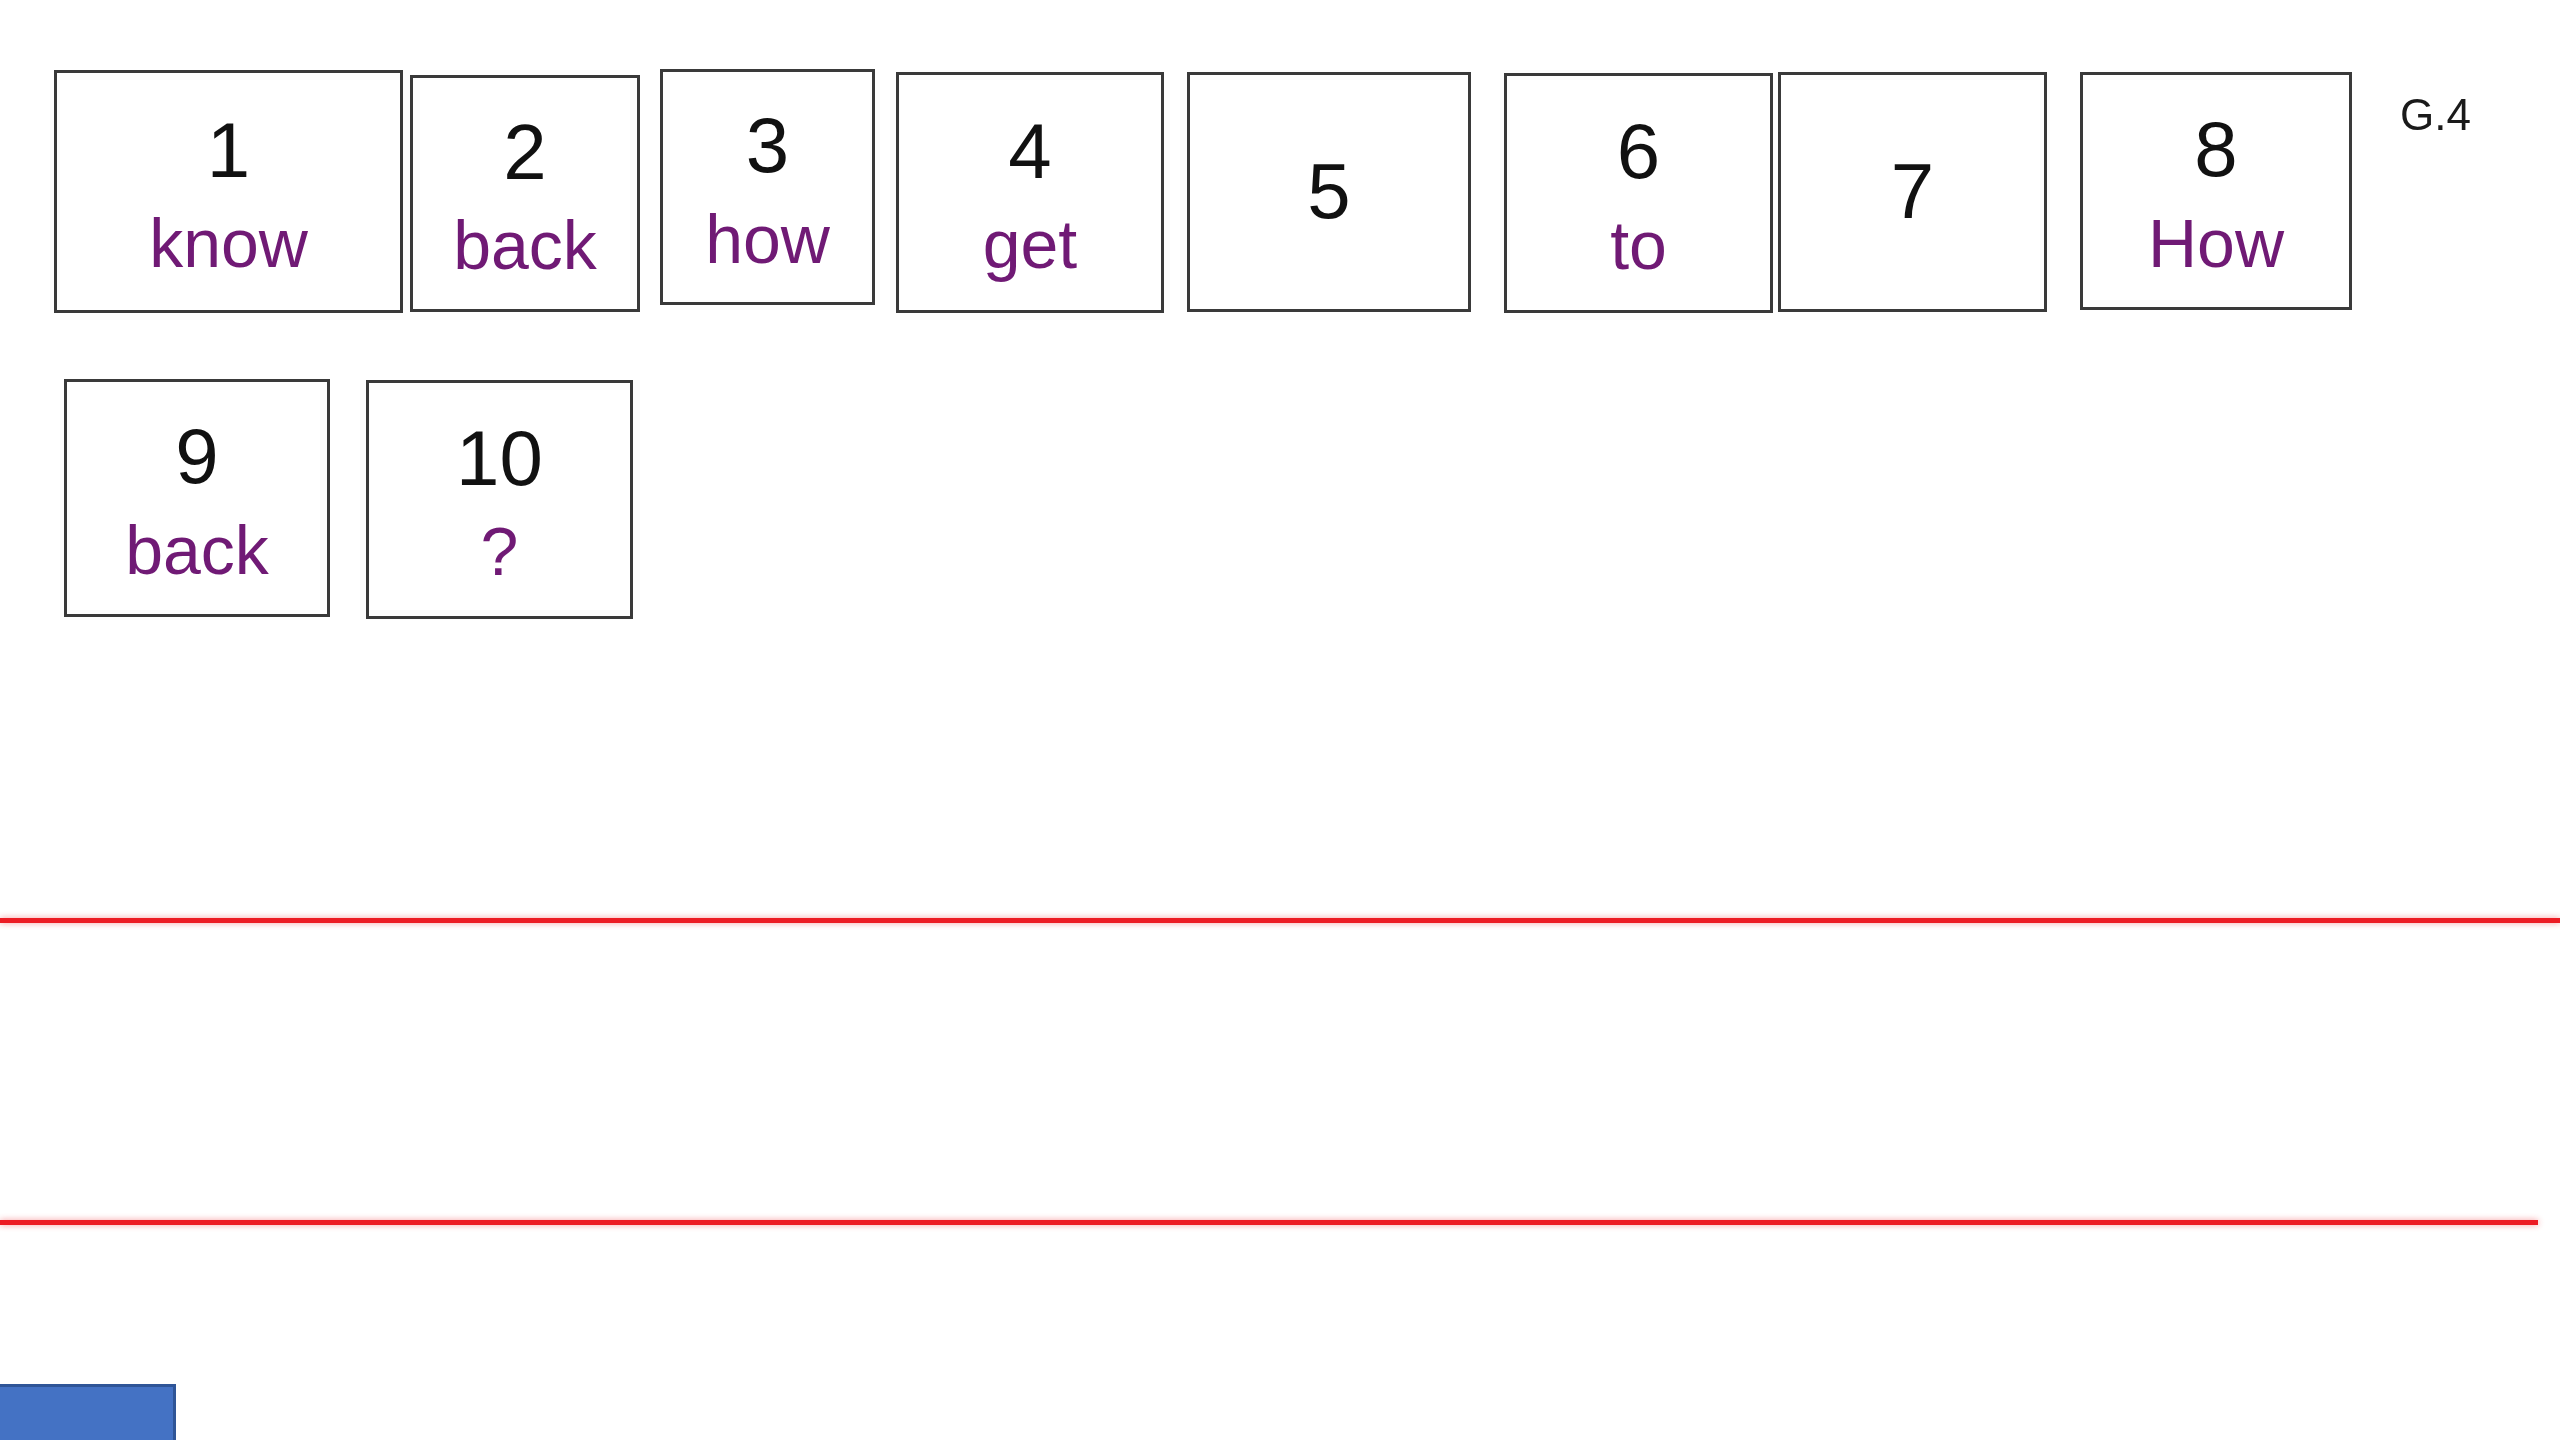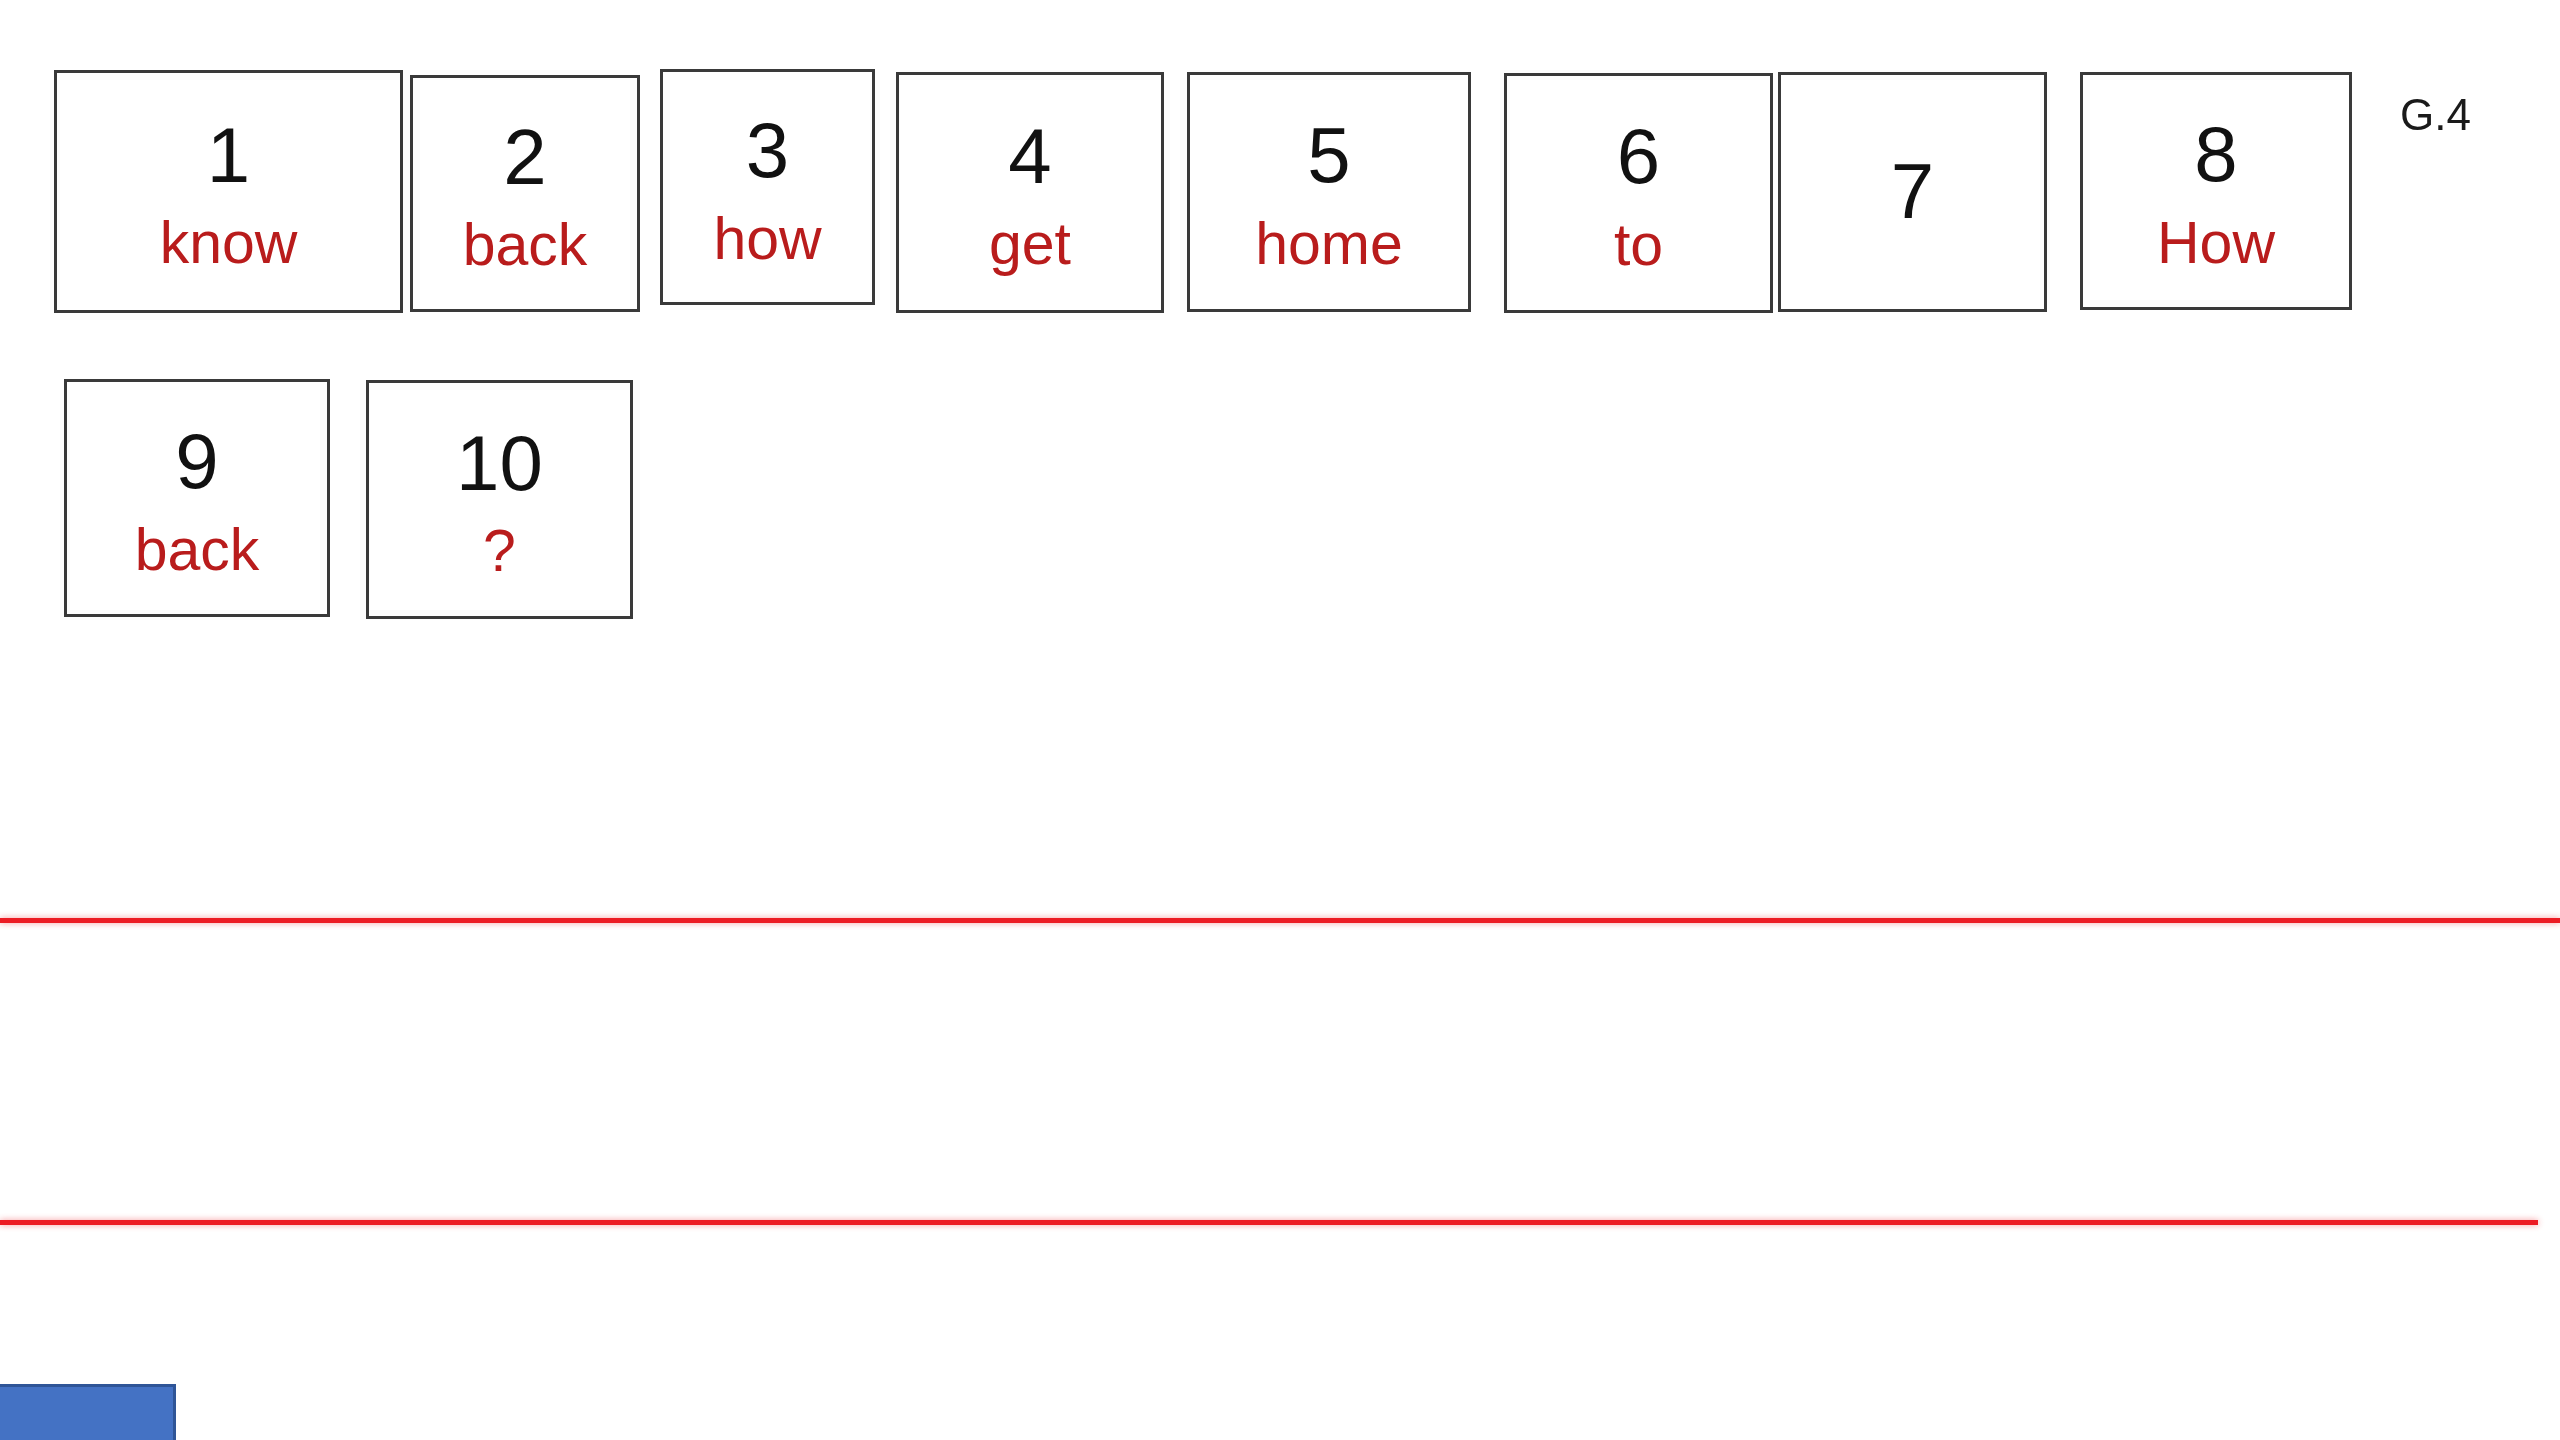--- a/index.html
+++ b/index.html
@@ -20,21 +20,21 @@
     border: 3px solid #3a3a3a;
     display: flex;
     flex-direction: column;
     align-items: center;
     justify-content: center;
     gap: 6px;
     color: #111111;
     text-align: center;
   }
   .tile .num  { font-size: 78px; line-height: 1.25; color: #111111; }
-  .tile .word { font-size: 59px; line-height: 1.12; color: #b91c1c; }
+  .tile .word { font-size: 68px; line-height: 1.12; color: #701a75; }
 
   .t1  { left: 54px;   top: 70px;  width: 349px; height: 243px; }
   .t2  { left: 410px;  top: 75px;  width: 230px; height: 237px; }
   .t3  { left: 660px;  top: 69px;  width: 215px; height: 236px; }
   .t4  { left: 896px;  top: 72px;  width: 268px; height: 241px; }
   .t5  { left: 1187px; top: 72px;  width: 284px; height: 240px; }
   .t6  { left: 1504px; top: 73px;  width: 269px; height: 240px; }
   .t7  { left: 1778px; top: 72px;  width: 269px; height: 240px; }
   .t8  { left: 2080px; top: 72px;  width: 272px; height: 238px; }
   .t9  { left: 64px;   top: 379px; width: 266px; height: 238px; }
@@ -89,21 +89,20 @@
   <div class="tile t3">
     <span class="num">3</span>
     <span class="word">how</span>
   </div>
   <div class="tile t4">
     <span class="num">4</span>
     <span class="word">get</span>
   </div>
   <div class="tile t5">
     <span class="num">5</span>
-    <span class="word">home</span>
   </div>
   <div class="tile t6">
     <span class="num">6</span>
     <span class="word">to</span>
   </div>
   <div class="tile t7">
     <span class="num">7</span>
   </div>
   <div class="tile t8">
     <span class="num">8</span>

